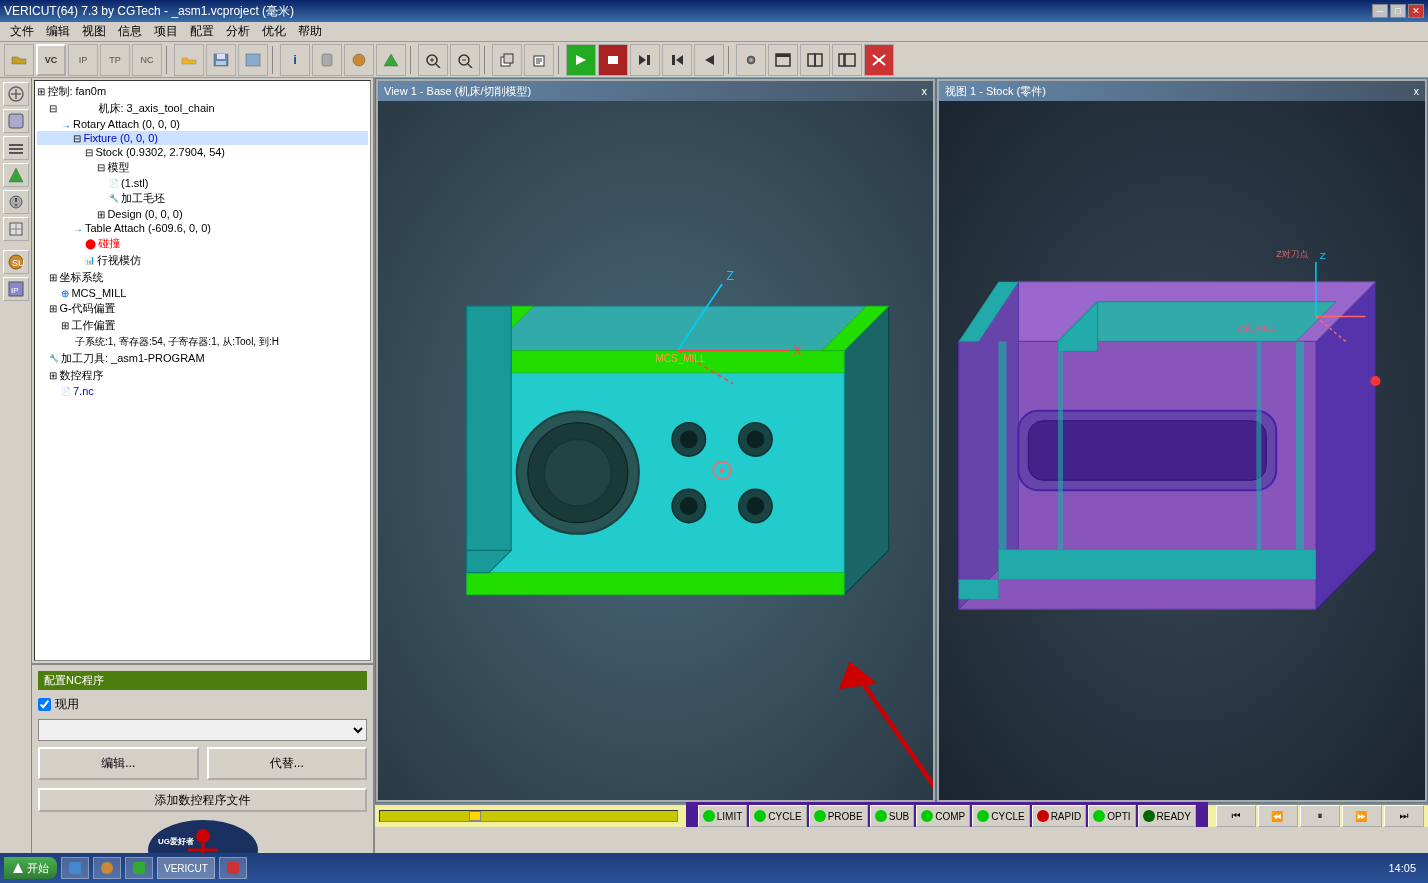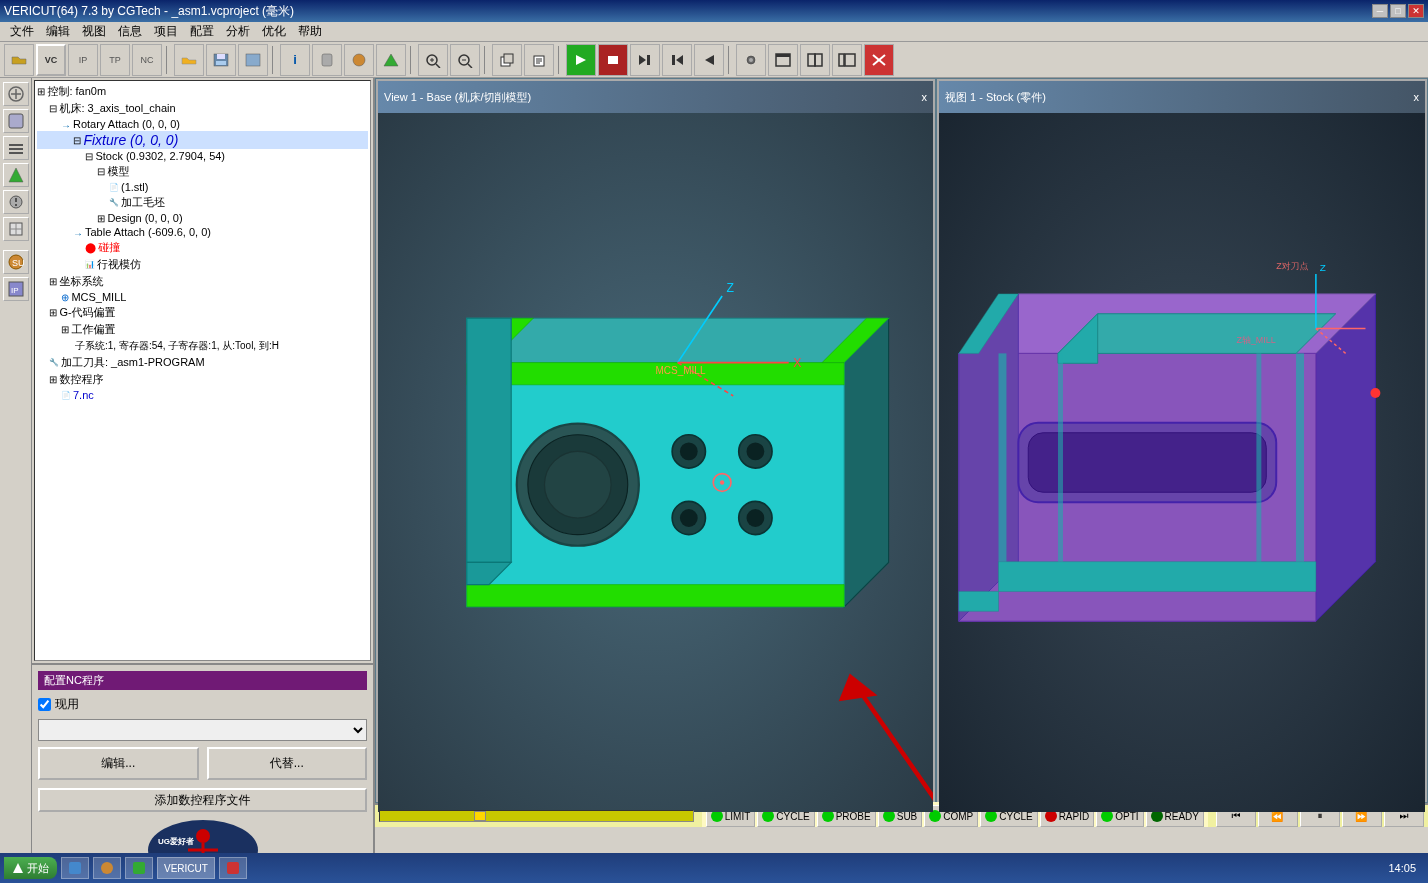--- a/index.html
+++ b/index.html
@@ -146,21 +146,21 @@
       min-width: 490px;
       border: 2px solid #aaa;
       position: relative;
       background: #2a3a48;
       margin: 1px;
     }
 
     .viewport-title {
       background: linear-gradient(to right, #6688aa, #445566);
       color: white;
-      height: 32px;
+      height: 20px;
       display: flex;
       align-items: center;
       padding: 0 6px;
       font-size: 11px;
     }
     .viewport-close {
       margin-left: auto;
       cursor: pointer;
       font-size: 11px;
     }
@@ -202,22 +202,22 @@
       width: 12px;
       height: 100%;
       background: #ffd700;
       border: 1px solid #888;
     }
 
     #status-buttons-row {
       height: 28px;
       display: flex;
       align-items: center;
-      background: #fef9c3;
-      padding: 0 4px;
+      background: #4c1d95;
+      padding: 0 12px;
       gap: 2px;
       justify-content: flex-end;
     }
     .status-btn {
       height: 22px;
       min-width: 40px;
       padding: 0 4px;
       background: #d4d0c8;
       border: 1px outset #fff;
       font-size: 10px;
@@ -571,31 +571,31 @@
       <div id="tree-scroll">
 
         <div class="tree-item">
           <span class="tree-indent" style="width:0px"></span>
           <span class="tree-icon">⊞</span>
           <span class="tree-label" style="font-size:11px;">控制: fan0m</span>
         </div>
         <div class="tree-item">
           <span class="tree-indent" style="width:12px"></span>
           <span class="tree-icon">⊟</span>
-          <span class="tree-label" style="font-size:11px;">机床: 3_axis_tool_chain</span>
+          <span class="tree-label" style="font-size:11px;margin-left:39px;">机床: 3_axis_tool_chain</span>
         </div>
         <div class="tree-item">
           <span class="tree-indent" style="width:24px"></span>
           <span class="tree-icon" style="color:#0066aa;">→</span>
           <span class="tree-label" style="font-size:11px;">Rotary Attach (0, 0, 0)</span>
         </div>
         <div class="tree-item" style="background:#cce0ff;">
           <span class="tree-indent" style="width:36px"></span>
           <span class="tree-icon">⊟</span>
-          <span class="tree-label" style="font-size:14px;color:#0000cc;font-style:italic;">Fixture (0, 0, 0)</span>
+          <span class="tree-label" style="font-size:11px;color:#0000cc;">Fixture (0, 0, 0)</span>
         </div>
         <div class="tree-item">
           <span class="tree-indent" style="width:48px"></span>
           <span class="tree-icon">⊟</span>
           <span class="tree-label" style="font-size:11px;">Stock (0.9302, 2.7904, 54)</span>
         </div>
         <div class="tree-item">
           <span class="tree-indent" style="width:60px"></span>
           <span class="tree-icon">⊟</span>
           <span class="tree-label" style="font-size:11px;">模型</span>
@@ -666,21 +666,21 @@
           <span class="tree-label" style="font-size:11px;">数控程序</span>
         </div>
         <div class="tree-item">
           <span class="tree-indent" style="width:24px"></span>
           <span class="tree-icon" style="font-size:8px;">📄</span>
           <span class="tree-label" style="font-size:11px;color:#0000cc;">7.nc</span>
         </div>
       </div>
 
       <div id="bottom-left-config">
-        <div style="background:#701a75;color:white;padding:2px 6px;font-size:11px;margin-bottom:6px;">配置NC程序</div>
+        <div style="background:#4d7c0f;color:white;padding:2px 6px;font-size:11px;margin-bottom:6px;">配置NC程序</div>
         <div class="checkbox-row">
           <input type="checkbox" checked="" style="">
           <span>现用</span>
         </div>
         <div style="margin-bottom:6px;">
           <select class="coord-select" style="width:100%;height:22px;"></select>
         </div>
         <div class="btn-row">
           <button class="action-btn">编辑...</button>
           <button class="action-btn">代替...</button>

